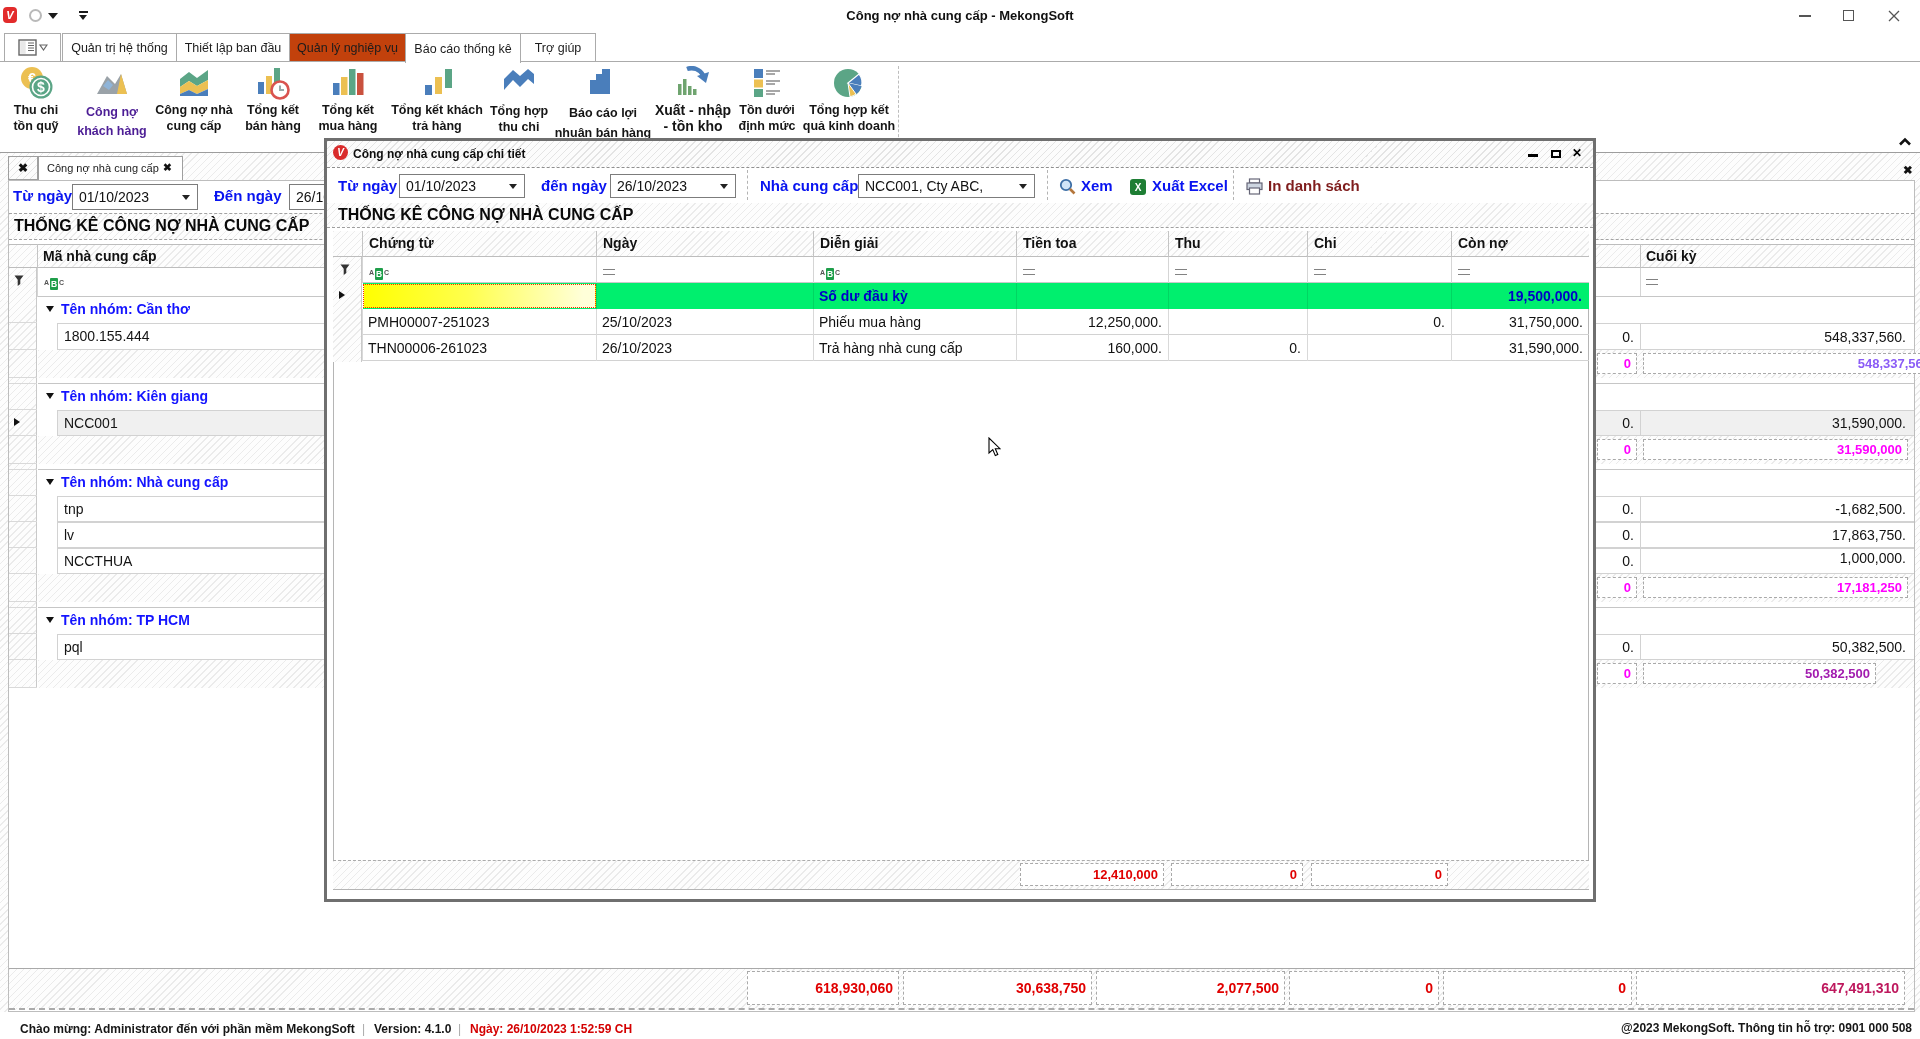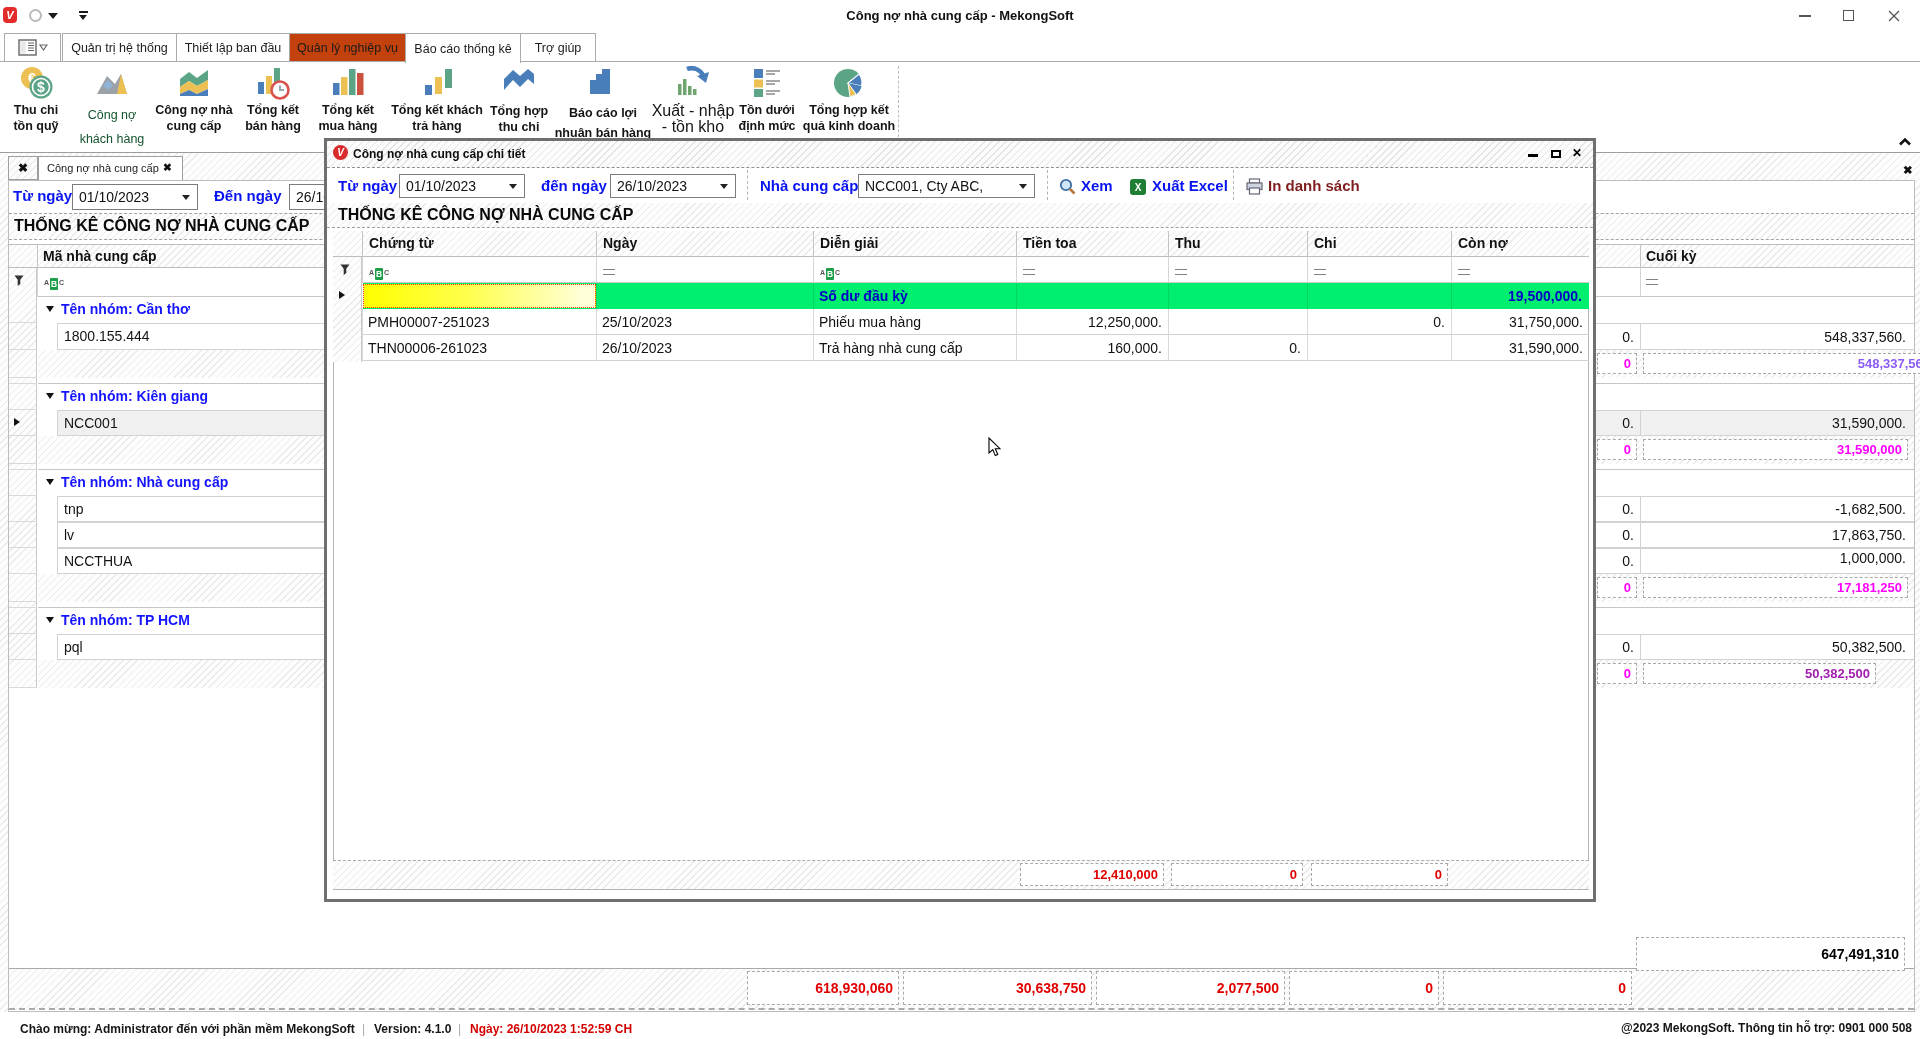--- a/index.html
+++ b/index.html
@@ -42,21 +42,21 @@
     <circle cx="22" cy="21" r="11.5" fill="#5ba586"></circle>
     <circle cx="22" cy="21" r="8.5" fill="none" stroke="#fff" stroke-width="1.6"></circle>
     <text x="22" y="26" font-size="14" font-weight="bold" fill="#fff" text-anchor="middle">$</text>
   </svg>
 <div class="a" style="left:-54px;top:103px;width:180px;text-align:center;font-weight:bold;font-size:12.5px;line-height:15.5px;color:#151515">Thu chi<br>tồn quỹ</div>
 <svg class="a" style="left:95px;top:66px" width="34" height="34" viewBox="0 0 34 34">
     <path d="M2 28 L12 10 L20 18 L26 8 L32 28 Z" fill="#9aa2a8"></path>
     <path d="M26 8 L32 28 L22 28 Z" fill="#ecc052"></path>
     <path d="M8 20 L13 14 L18 19 L14 24 Z" fill="#8fb4d8"></path>
   </svg>
-<div class="a" style="left:22px;top:103px;width:180px;text-align:center;font-weight:normal;font-size:12.5px;line-height:24px;color:#14532d">Công nợ<br>khách hàng</div>
+<div class="a" style="left:22px;top:103px;width:180px;text-align:center;font-weight:bold;font-size:12.5px;line-height:19px;color:#4c1d95">Công nợ<br>khách hàng</div>
 <svg class="a" style="left:177px;top:66px" width="34" height="34" viewBox="0 0 34 34">
     <path d="M3 13 L12 6 L20 12 L31 4 L31 14 L20 20 L12 15 L3 21 Z" fill="#5ba586"></path>
     <path d="M3 21 L12 15 L20 20 L31 14 L31 23 L20 28 L12 24 L3 28 Z" fill="#ecc052"></path>
     <path d="M3 28 L12 24 L20 28 L31 23 L31 30 L3 30 Z" fill="#4a7ebb"></path>
   </svg>
 <div class="a" style="left:104px;top:103px;width:180px;text-align:center;font-weight:bold;font-size:12.5px;line-height:15.5px;color:#151515">Công nợ nhà<br>cung cấp</div>
 <svg class="a" style="left:256px;top:66px" width="34" height="34" viewBox="0 0 34 34">
     <rect x="2" y="16" width="6" height="12" fill="#4a7ebb"></rect>
     <rect x="10" y="10" width="6" height="18" fill="#ecc052"></rect>
     <rect x="18" y="2" width="6" height="22" fill="#5ba586"></rect>
@@ -86,21 +86,21 @@
   </svg>
 <div class="a" style="left:513px;top:103px;width:180px;text-align:center;font-weight:bold;font-size:12.5px;line-height:20px;color:#151515">Báo cáo lợi<br>nhuận bán hàng</div>
 <svg class="a" style="left:676px;top:66px" width="34" height="34" viewBox="0 0 34 34">
     <path d="M11 3 A13 13 0 0 1 27 9" fill="none" stroke="#4a7ebb" stroke-width="4.5"></path>
     <path d="M33 6 L30 17 L21 10 Z" fill="#4a7ebb"></path>
     <rect x="2" y="18" width="3.5" height="11" fill="#6fa46f"></rect>
     <rect x="7" y="13" width="3.5" height="16" fill="#6fa46f"></rect>
     <rect x="12" y="20" width="3.5" height="9" fill="#6fa46f"></rect>
     <rect x="17" y="23" width="3.5" height="6" fill="#6fa46f"></rect>
   </svg>
-<div class="a" style="left:603px;top:103px;width:180px;text-align:center;font-weight:normal;font-size:16px;line-height:15.5px;color:#151515">Xuất - nhập<br>- tồn kho</div>
+<div class="a" style="left:603px;top:103px;width:180px;text-align:center;font-weight:bold;font-size:14px;line-height:15.5px;color:#151515">Xuất - nhập<br>- tồn kho</div>
 <svg class="a" style="left:750px;top:66px" width="34" height="34" viewBox="0 0 34 34">
     <rect x="4" y="3" width="9" height="9" fill="#4a7ebb"></rect>
     <rect x="4" y="13.5" width="9" height="8" fill="#ecc052"></rect>
     <rect x="4" y="23" width="9" height="8" fill="#5ba586"></rect>
     <path d="M16 5h14M16 8h9M16 15h14M16 18h9M16 25h14M16 28h9" stroke="#8a8a8a" stroke-width="1.6"></path>
   </svg>
 <div class="a" style="left:677px;top:103px;width:180px;text-align:center;font-weight:bold;font-size:12.5px;line-height:15.5px;color:#151515">Tồn dưới<br>định mức</div>
 <svg class="a" style="left:832px;top:66px" width="34" height="34" viewBox="0 0 34 34">
     <circle cx="16" cy="17" r="14" fill="#5ba586"></circle>
     <path d="M16 17 L27 8 A14 14 0 0 1 29.5 20 Z" fill="#4a7ebb" stroke="#fff" stroke-width="1.2"></path>
@@ -217,21 +217,21 @@
 <div class="a hatch" style="left:38px;top:660px;width:1876px;height:28px;"></div>
 <div class="dash-box a" style="left:1597px;top:663px;width:40px;height:21px;color:#ff00ff">0</div>
 <div class="dash-box a" style="left:1643px;top:663px;width:233px;height:21px;color:#a21caf">50,382,500</div>
 <div class="a" style="left:9px;top:687px;width:28px;height:1px;background:#d9d9d9"></div>
 <div class="a hatch" style="left:9px;top:968px;width:1905px;height:42px;border-top:1px solid #a9a9a9;border-bottom:2px dashed #ababab"></div>
 <div class="dash-box a" style="left:747px;top:971px;width:152px;height:34px;color:#e00000;font-size:14px">618,930,060</div>
 <div class="dash-box a" style="left:903px;top:971px;width:189px;height:34px;color:#e00000;font-size:14px">30,638,750</div>
 <div class="dash-box a" style="left:1096px;top:971px;width:189px;height:34px;color:#e00000;font-size:14px">2,077,500</div>
 <div class="dash-box a" style="left:1289px;top:971px;width:150px;height:34px;color:#e00000;font-size:14px">0</div>
 <div class="dash-box a" style="left:1443px;top:971px;width:189px;height:34px;color:#e00000;font-size:14px">0</div>
-<div class="dash-box a" style="left:1636px;top:937px;width:269px;height:34px;color:#000000;font-size:14px">647,491,310</div>
+<div class="dash-box a" style="left:1636px;top:971px;width:269px;height:34px;color:#be185d;font-size:14px">647,491,310</div>
 <div class="a" style="left:0px;top:1012px;width:1920px;height:27px;background:#fff"></div>
 <div class="a" style="left:20px;top:1022px;font-weight:bold;font-size:12px;color:#161616;white-space:nowrap">Chào mừng: Administrator đến với phần mềm MekongSoft</div>
 <div class="a" style="left:362px;top:1022px;color:#aaa;font-size:12px">|</div>
 <div class="a" style="left:374px;top:1022px;font-weight:bold;font-size:12px;color:#161616;white-space:nowrap">Version: 4.1.0</div>
 <div class="a" style="left:458px;top:1022px;color:#aaa;font-size:12px">|</div>
 <div class="a" style="left:470px;top:1022px;font-weight:bold;font-size:12px;color:#d40000;white-space:nowrap">Ngày: 26/10/2023 1:52:59 CH</div>
 <div class="a" style="right:8px;top:1021px;font-weight:bold;font-size:12px;color:#161616;white-space:nowrap">@2023 MekongSoft. Thông tin hỗ trợ: 0901 000 508</div>
 <div class="a" style="left:324px;top:138px;width:1272px;height:764px;border:3px solid #6f6f6f;background:#fff"></div>
 <div class="a hatch2" style="left:327px;top:141px;width:1266px;height:26px;"></div>
 <div class="a" style="left:333px;top:145px;width:15px;height:15px;background:#d92b2b;border-radius:50%;color:#fff;font-weight:bold;font-size:10px;font-style:italic;display:flex;align-items:center;justify-content:center">V</div>

